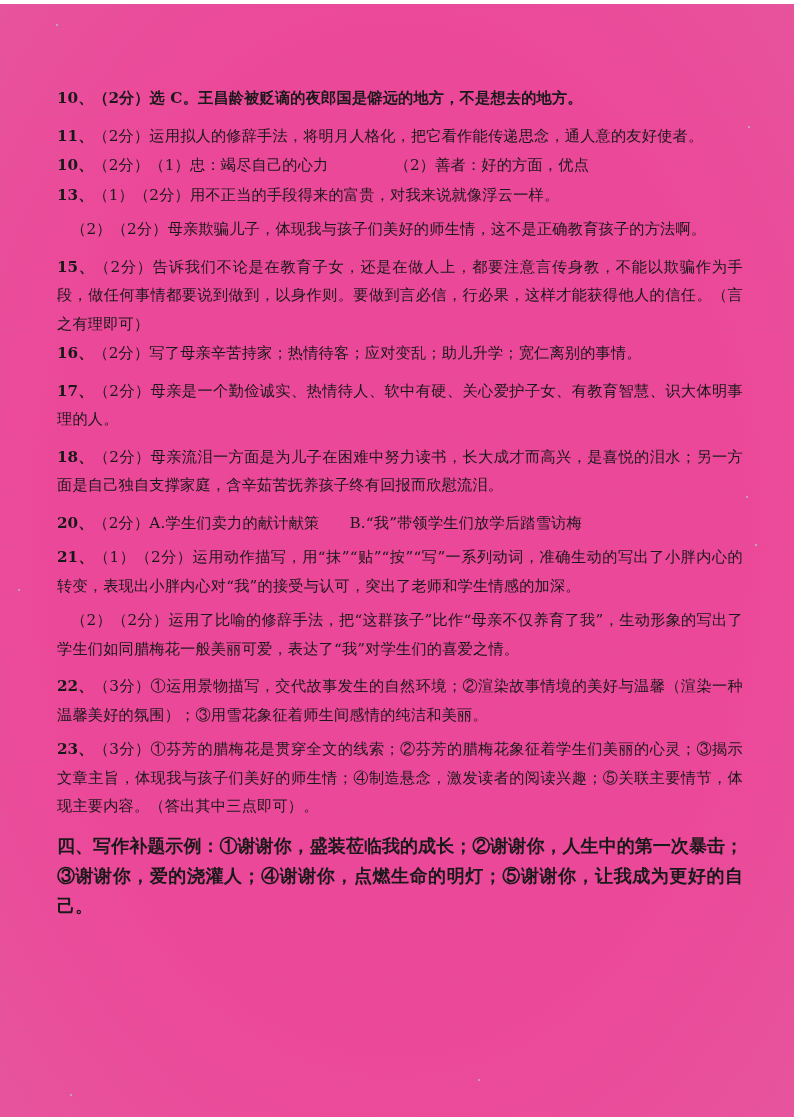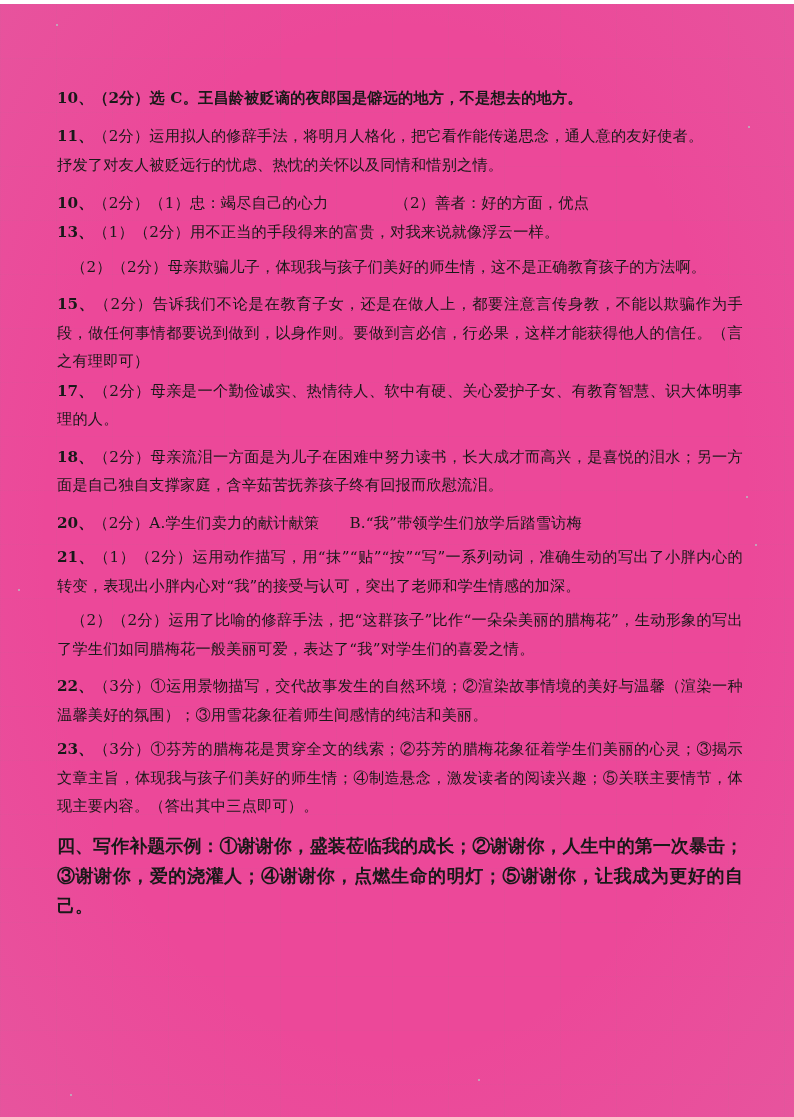--- a/index.html
+++ b/index.html
@@ -98,40 +98,40 @@
   <div class="speck" style="left:18px;  top:585px; width:2px; height:2px;"></div>
   <div class="speck" style="left:755px; top:540px; width:2px; height:2px;"></div>
   <div class="speck" style="left:70px;  top:1090px;width:2px; height:2px;"></div>
   <div class="speck" style="left:478px; top:1075px;width:2px; height:2px;"></div>
 
   <div class="content">
 
     <p class="blk gap-lg"><span class="num">10、</span><span class="num">（2分）</span><span class="bold-body">选 C。王昌龄被贬谪的夜郎国是僻远的地方，不是想去的地方。</span></p>
 
     <p class="blk gap-sm"><span class="num">11、</span><span>（2分）</span><span>运用拟人的修辞手法，将明月人格化，把它看作能传递思念，通人意的友好使者。</span></p>
-    <p class="blk gap-lg"><span>抒发了对友人被贬远行的忧虑、热忱的关怀以及同情和惜别之情。</span></p>
 
     <p class="blk gap-sm"><span class="num">10、</span><span>（2分）</span><span>（1）忠：竭尽自己的心力</span><span class="col-gap"></span><span>（2）善者：好的方面，优点</span></p>
 
     <p class="blk gap-md"><span class="num">13、</span><span>（1）</span><span>（2分）</span><span>用不正当的手段得来的富贵，对我来说就像浮云一样。</span></p>
     <p class="blk gap-lg indent-1"><span>（2）</span><span>（2分）</span><span>母亲欺骗儿子，体现我与孩子们美好的师生情，这不是正确教育孩子的方法啊。</span></p>
 
 
     <p class="blk gap-sm"><span class="num">15、</span><span>（2分）</span><span>告诉我们不论是在教育子女，还是在做人上，都要注意言传身教，不能以欺骗作为手段，做任何事情都要说到做到，以身作则。要做到言必信，行必果，这样才能获得他人的信任。（言之有理即可）</span></p>
 
+    <p class="blk gap-lg"><span class="num">16、</span><span>（2分）</span><span>写了母亲辛苦持家；热情待客；应对变乱；助儿升学；宽仁离别的事情。</span></p>
 
     <p class="blk gap-lg"><span class="num">17、</span><span>（2分）</span><span>母亲是一个勤俭诚实、热情待人、软中有硬、关心爱护子女、有教育智慧、识大体明事理的人。</span></p>
 
     <p class="blk gap-lg"><span class="num">18、</span><span>（2分）</span><span>母亲流泪一方面是为儿子在困难中努力读书，长大成才而高兴，是喜悦的泪水；另一方面是自己独自支撑家庭，含辛茹苦抚养孩子终有回报而欣慰流泪。</span></p>
 
 
     <p class="blk gap-md"><span class="num">20、</span><span>（2分）</span><span>A.学生们卖力的献计献策</span><span class="col-gap-sm"></span><span>B.“我”带领学生们放学后踏雪访梅</span></p>
 
     <p class="blk gap-md"><span class="num">21、</span><span>（1）</span><span>（2分）</span><span>运用动作描写，用“抹”“贴”“按”“写”一系列动词，准确生动的写出了小胖内心的转变，表现出小胖内心对“我”的接受与认可，突出了老师和学生情感的加深。</span></p>
-    <p class="blk gap-lg indent-1"><span>（2）</span><span>（2分）</span><span>运用了比喻的修辞手法，把“这群孩子”比作“一朵朵美丽的腊梅花”，生动形象的写出了学生们如同腊梅花一般美丽可爱，表达了“我”对学生们的喜爱之情。</span></p>
+    <p class="blk gap-lg indent-1"><span>（2）</span><span>（2分）</span><span>运用了比喻的修辞手法，把“这群孩子”比作“母亲不仅养育了我”，生动形象的写出了学生们如同腊梅花一般美丽可爱，表达了“我”对学生们的喜爱之情。</span></p>
 
     <p class="blk gap-md"><span class="num">22、</span><span>（3分）</span><span>①运用景物描写，交代故事发生的自然环境；②渲染故事情境的美好与温馨（渲染一种温馨美好的氛围）；③用雪花象征着师生间感情的纯洁和美丽。</span></p>
 
     <p class="blk gap-sm"><span class="num">23、</span><span>（3分）</span><span>①芬芳的腊梅花是贯穿全文的线索；②芬芳的腊梅花象征着学生们美丽的心灵；③揭示文章主旨，体现我与孩子们美好的师生情；④制造悬念，激发读者的阅读兴趣；⑤关联主要情节，体现主要内容。（答出其中三点即可）。</span></p>
 
     <p class="section-final"><span>四、写作补题示例：</span><span>①谢谢你，盛装莅临我的成长；②谢谢你，人生中的第一次暴击；③谢谢你，爱的浇灌人；④谢谢你，点燃生命的明灯；⑤谢谢你，让我成为更好的自己。</span></p>
 
   </div>
 </div>
 

